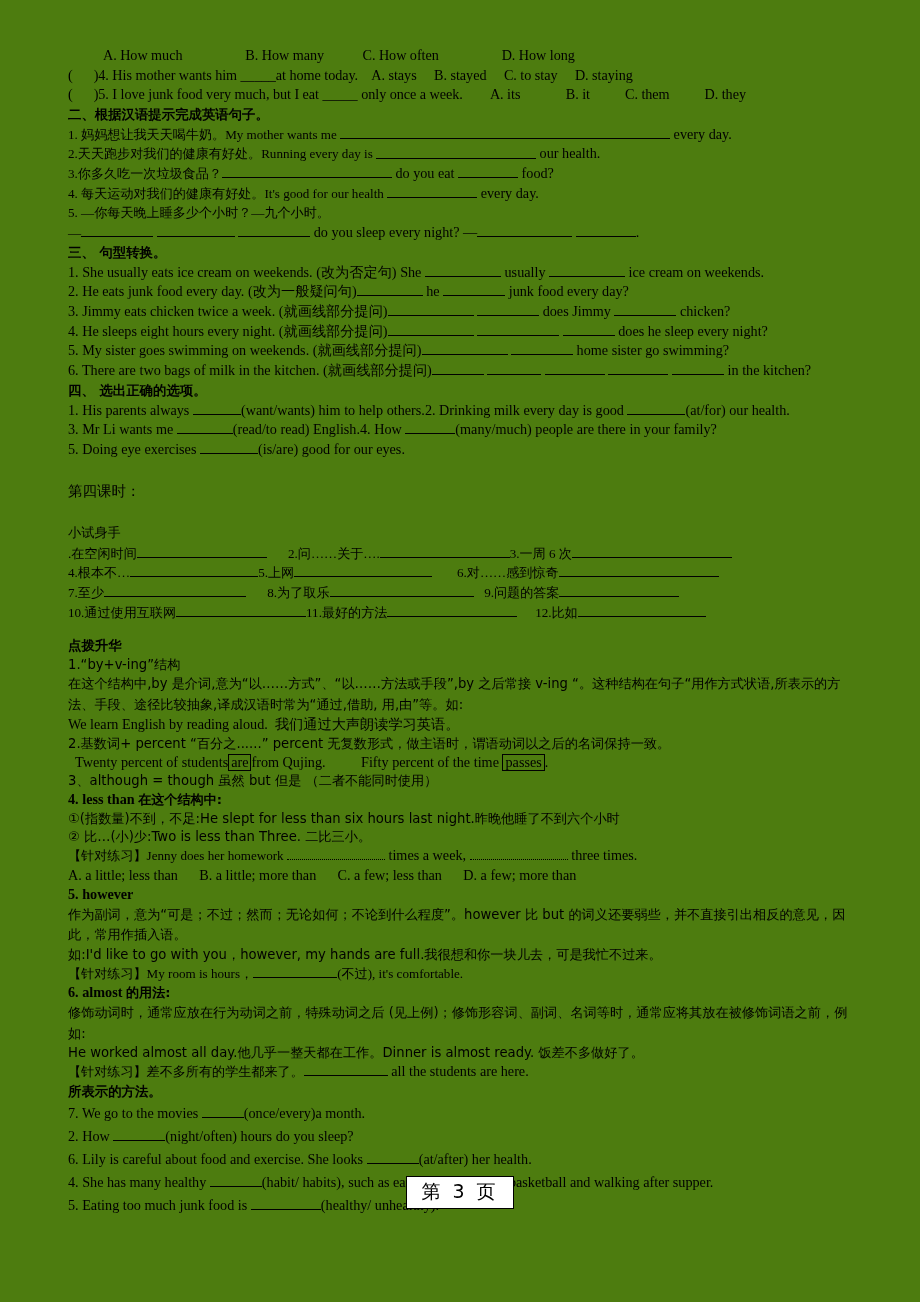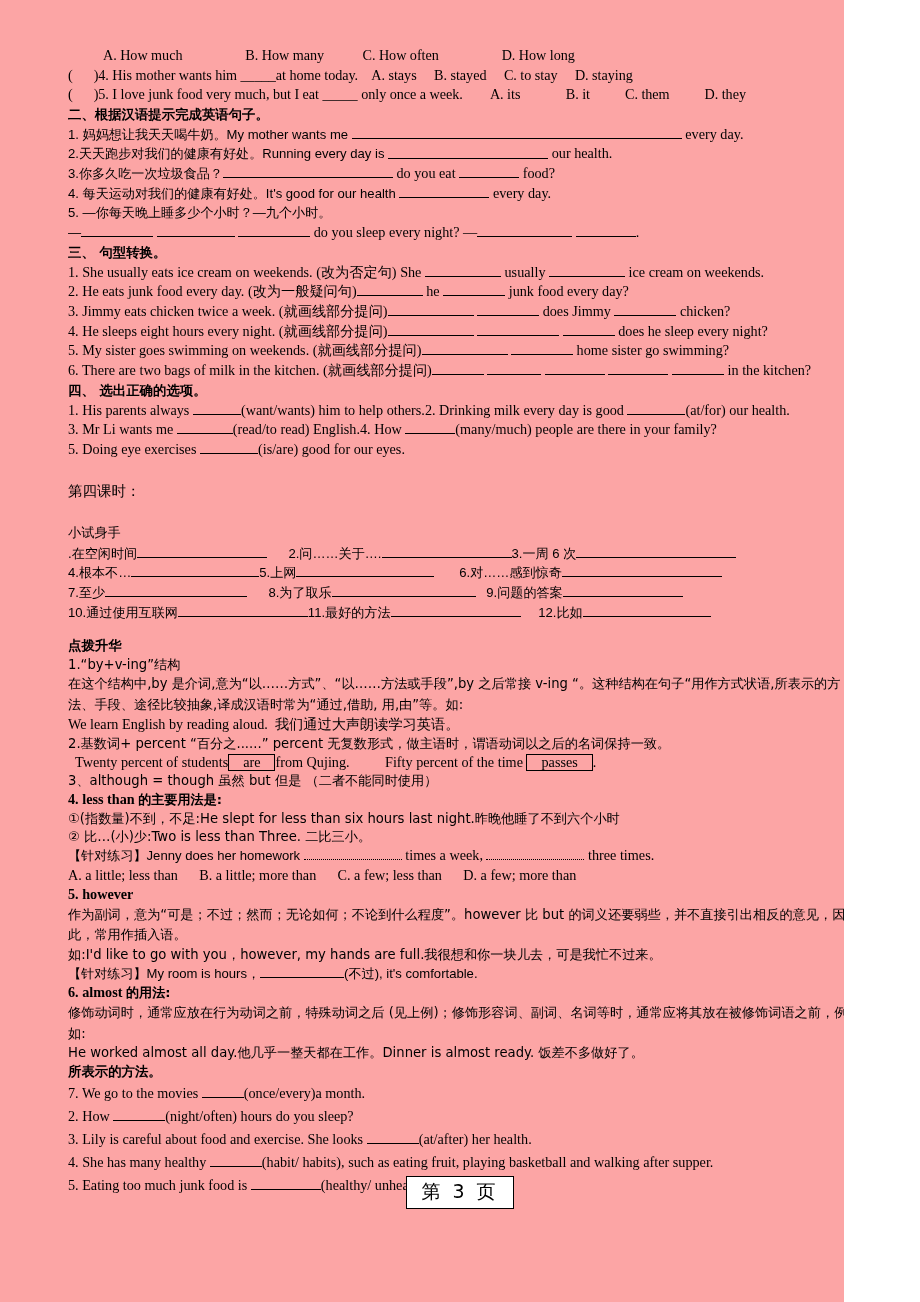--- a/index.html
+++ b/index.html
@@ -6,23 +6,23 @@
     margin: 0;
     padding: 0;
     background: #ffffff;
   }
   body {
     font-family: "Liberation Serif", "DejaVu Serif", serif;
     color: #000000;
   }
   #page {
     position: relative;
-    width: 844px;
+    width: 920px;
     height: 1302px;
-    background: #fca5a5;
+    background: #4d7c0f;
     overflow: hidden;
     box-sizing: border-box;
   }
   .doc {
     position: absolute;
     left: 68px;
     top: 46px;
     width: 792px;
   }
   .ln {
@@ -41,21 +41,21 @@
     font-size: 13.4px;
     line-height: 20px;
   }
   .bold-inline { font-weight: bold; }
   .mixed {
     font-size: 14.2px;
     line-height: 19.6px;
     white-space: pre-wrap;
   }
   .cn {
-    font-family: Liberation Sans, sans-serif;
+    font-family: Liberation Serif, serif;
     font-size: 13.1px;
   }
   .cnb {
     font-family: "DejaVu Sans", "Liberation Sans", sans-serif;
     font-size: 13.1px;
     font-weight: bold;
   }
   .u {
     display: inline-block;
     border-bottom: 1px solid #000;
@@ -64,21 +64,21 @@
   }
   .ud {
     display: inline-block;
     border-bottom: 1px dotted #000;
     height: 0.92em;
     vertical-align: baseline;
   }
   .under { }
   .boxed {
     border: 1px solid #000;
-    padding: 0 14px;
+    padding: 0 2px;
     display: inline-block;
     line-height: 1.05em;
   }
   .gap-md { height: 14px; }
   .gap-lg { height: 20px; }
   #footer {
     position: absolute;
     left: 0;
     top: 1176px;
     width: 920px;
@@ -140,37 +140,38 @@
 
     <div class="gap-md"></div>
 
     <div class="hdr">点拨升华</div>
     <div class="ln-cn">1.“by+v-ing”结构</div>
     <div class="ln-cn" style="line-height:20.5px">在这个结构中,by 是介词,意为“以……方式”、“以……方法或手段”,by 之后常接 v-ing “。这种结构在句子“用作方式状语,所表示的方法、手段、途径比较抽象,译成汉语时常为“通过,借助, 用,由”等。如:</div>
     <div class="mixed">We learn English by reading aloud.  我们通过大声朗读学习英语。</div>
     <div class="ln-cn">2.基数词+ percent    “百分之......” percent  无复数形式，做主语时，谓语动词以之后的名词保持一致。</div>
     <div class="mixed"><span>  Twenty percent of students</span><span class="boxed">are</span><span>from Qujing.          Fifty percent of the time </span><span class="boxed">passes</span><span>.</span></div>
     <div class="ln-cn">3、although = though  虽然       but  但是   （二者不能同时使用）</div>
-    <div class="mixed"><span class="bold-inline">4. less than </span><span class="cnb">的主要用法是:</span></div>
+    <div class="mixed"><span class="bold-inline">4. less than </span><span class="cnb">在这个结构中:</span></div>
     <div class="ln-cn">①(指数量)不到，不足:He slept for less than six hours last night.昨晚他睡了不到六个小时</div>
     <div class="ln-cn">② 比…(小)少:Two is less than Three. 二比三小。</div>
     <div class="mixed"><span class="cn">【针对练习】Jenny does her homework </span><span class="ud" style="width:98px"></span><span> times a week, </span><span class="ud" style="width:98px"></span><span> three times.</span></div>
     <div class="mixed">A. a little; less than      B. a little; more than      C. a few; less than      D. a few; more than</div>
     <div class="mixed bold-inline">5. however</div>
     <div class="ln-cn" style="line-height:20.5px">作为副词，意为“可是；不过；然而；无论如何；不论到什么程度”。however 比 but 的词义还要弱些，并不直接引出相反的意见，因此，常用作插入语。</div>
     <div class="ln-cn">如:I'd like to go with you，however, my hands are full.我很想和你一块儿去，可是我忙不过来。</div>
     <div class="mixed"><span class="cn">【针对练习】My room is hours，</span><span class="u" style="width:84px"></span><span class="cn">(不过), it's comfortable.</span></div>
     <div class="mixed"><span class="bold-inline">6. almost </span><span class="cnb">的用法:</span></div>
     <div class="ln-cn" style="line-height:20.5px">    修饰动词时，通常应放在行为动词之前，特殊动词之后 (见上例)；修饰形容词、副词、名词等时，通常应将其放在被修饰词语之前，例如:</div>
     <div class="ln-cn">He worked almost all day.他几乎一整天都在工作。Dinner is almost ready.  饭差不多做好了。</div>
+    <div class="mixed"><span class="cn">【针对练习】差不多所有的学生都来了。</span><span class="u" style="width:84px"></span><span> all the students are here.</span></div>
 
     <div class="hdr">所表示的方法。</div>
     <div class="mixed" style="line-height:23px"><span>7. We go to the movies </span><span class="u" style="width:42px"></span><span>(once/every)a month.</span></div>
     <div class="mixed" style="line-height:23px"><span>2. How </span><span class="u" style="width:52px"></span><span>(night/often) hours do you sleep?</span></div>
-    <div class="mixed" style="line-height:23px"><span>3. Lily is careful about food and exercise. She looks </span><span class="u" style="width:52px"></span><span>(at/after) her health.</span></div>
+    <div class="mixed" style="line-height:23px"><span>6. Lily is careful about food and exercise. She looks </span><span class="u" style="width:52px"></span><span>(at/after) her health.</span></div>
     <div class="mixed" style="line-height:23px"><span>4. She has many healthy </span><span class="u" style="width:52px"></span><span>(habit/ habits), such as eating fruit, playing basketball and walking after supper.</span></div>
     <div class="mixed" style="line-height:23px"><span>5. Eating too much junk food is </span><span class="u" style="width:70px"></span><span>(healthy/ unhealthy).</span></div>
 
   </div>
 
   <div id="footer">
     <span class="pagebox">第 3 页</span>
   </div>
 
 </div>

